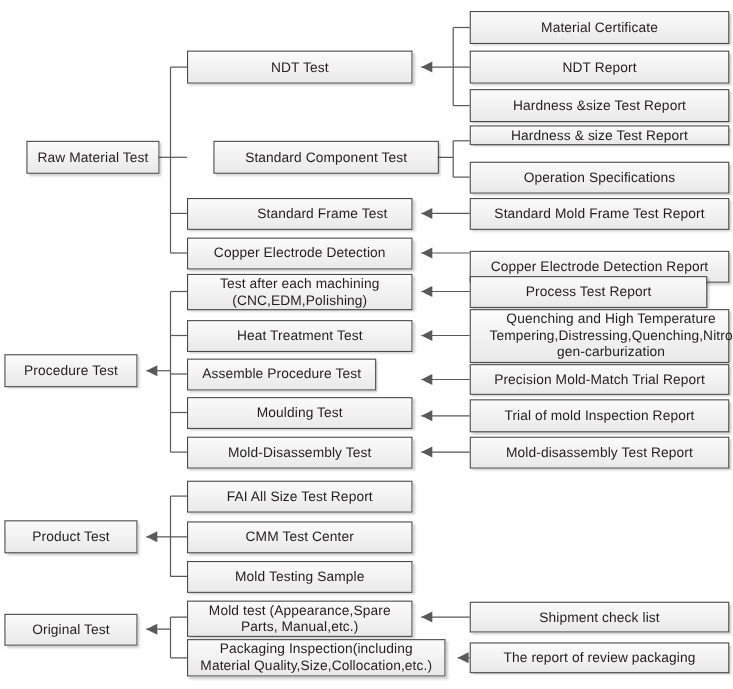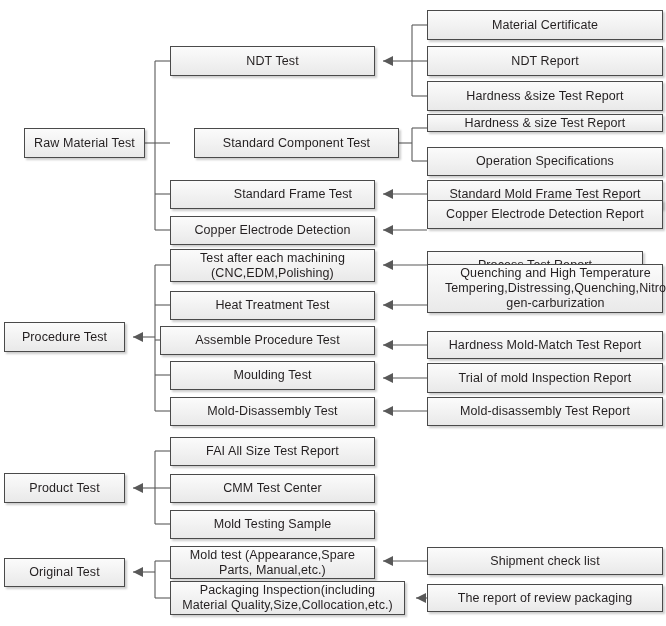--- a/index.html
+++ b/index.html
@@ -134,41 +134,41 @@
   <div class="node lvl1" style="left:4px; top:473px; width:121px; height:30px;">Product Test</div>
   <div class="node lvl1" style="left:4px; top:558px; width:121px; height:29px;">Original Test</div>
 
   <div class="node lvl2" style="left:170px; top:46px; width:205px; height:30px;">NDT Test</div>
   <div class="node lvl2" style="left:170px; top:128px; width:205px; height:30px;margin-left:24px;">Standard Component Test</div>
   <div class="node lvl2" style="left:170px; top:180px; width:205px; height:29px;padding-left:44px;">Standard Frame Test</div>
   <div class="node lvl2" style="left:170px; top:216px; width:205px; height:29px;">Copper Electrode Detection</div>
   <div class="node lvl2" style="left:170px; top:249px; width:205px; height:33px;">Test after each machining
 (CNC,EDM,Polishing)</div>
   <div class="node lvl2" style="left:170px; top:291px; width:205px; height:29px;">Heat Treatment Test</div>
-  <div class="node lvl2" style="left:160px; top:326px; width:215px; height:29px;">Assemble Procedure Test</div>
+  <div class="node lvl2" style="left:170px; top:326px; width:172px; height:29px;">Assemble Procedure Test</div>
   <div class="node lvl2" style="left:170px; top:361px; width:205px; height:29px;">Moulding Test</div>
   <div class="node lvl2" style="left:170px; top:397px; width:205px; height:29px;">Mold-Disassembly Test</div>
   <div class="node lvl2" style="left:170px; top:437px; width:205px; height:29px;">FAI  All Size Test Report</div>
   <div class="node lvl2" style="left:170px; top:474px; width:205px; height:29px;">CMM Test Center</div>
   <div class="node lvl2" style="left:170px; top:510px; width:205px; height:29px;">Mold Testing Sample</div>
   <div class="node lvl2" style="left:170px; top:546px; width:205px; height:33px;">Mold test (Appearance,Spare
 Parts, Manual,etc.)</div>
   <div class="node lvl2" style="left:170px; top:581px; width:235px; height:34px;">Packaging Inspection(including
 Material Quality,Size,Collocation,etc.)</div>
 
   <div class="node lvl3" style="left:427px; top:10px; width:236px; height:30px;">Material Certificate</div>
   <div class="node lvl3" style="left:427px; top:46px; width:236px; height:30px;">NDT Report</div>
   <div class="node lvl3" style="left:427px; top:81px; width:236px; height:30px;">Hardness &amp;size Test Report</div>
   <div class="node lvl3" style="left:427px; top:114px; width:236px; height:18px;">Hardness &amp; size Test Report</div>
   <div class="node lvl3" style="left:427px; top:147px; width:236px; height:29px;">Operation Specifications</div>
   <div class="node lvl3" style="left:427px; top:180px; width:236px; height:29px;">Standard Mold Frame Test Report</div>
-  <div class="node lvl3" style="left:427px; top:200px; width:236px; height:29px;">Copper Electrode Detection Report</div>
+  <div class="node lvl3" style="left:427px; top:228px; width:236px; height:29px;">Copper Electrode Detection Report</div>
   <div class="node lvl3" style="left:427px; top:251px; width:216px; height:29px;">Process Test Report</div>
-  <div class="node lvl3" style="left:427px; top:264px; width:236px; height:49px;padding-left:24px;">Quenching and High Temperature
+  <div class="node lvl3" style="left:427px; top:281px; width:236px; height:49px;padding-left:24px;">Quenching and High Temperature
 Tempering,Distressing,Quenching,Nitro
 gen-carburization</div>
-  <div class="node lvl3" style="left:427px; top:331px; width:236px; height:28px;">Hardness Mold-Match Test Report</div>
+  <div class="node lvl3" style="left:427px; top:331px; width:236px; height:28px;">Precision Mold-Match Trial Report</div>
   <div class="node lvl3" style="left:427px; top:363px; width:236px; height:30px;">Trial of mold Inspection Report</div>
   <div class="node lvl3" style="left:427px; top:397px; width:236px; height:29px;">Mold-disassembly Test Report</div>
   <div class="node lvl3" style="left:427px; top:547px; width:236px; height:28px;">Shipment check list</div>
   <div class="node lvl3" style="left:427px; top:584px; width:236px; height:28px;">The report of review packaging</div>
 
 </div>
 
 </body></html>

